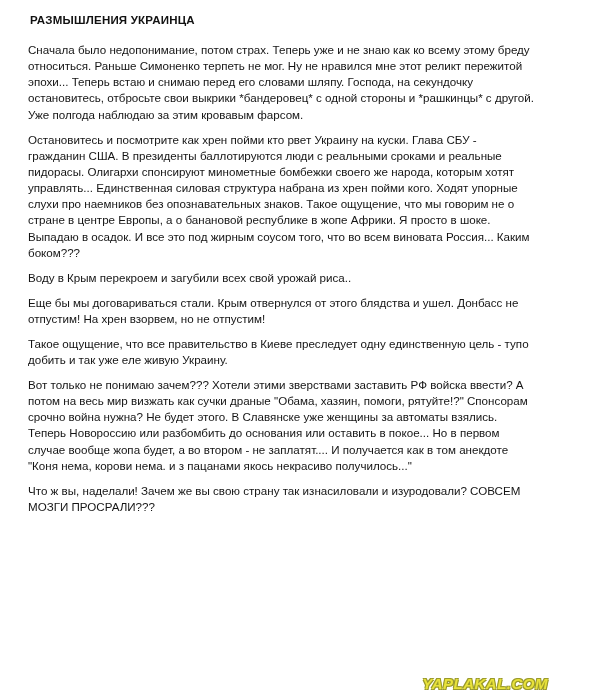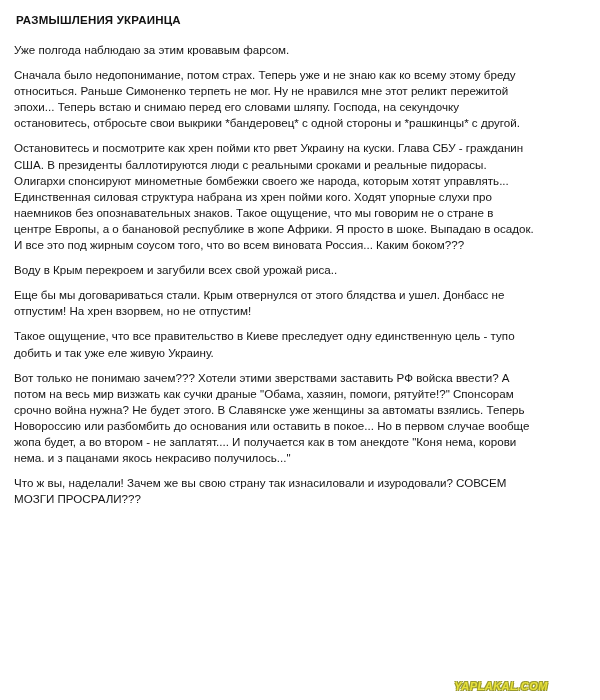--- a/index.html
+++ b/index.html
@@ -13,21 +13,21 @@
     font-family: "Liberation Sans", sans-serif;
     color: #1a1a1a;
     position: relative;
     overflow: hidden;
   }
   .page {
     position: relative;
     width: 560px;
     height: 700px;
     box-sizing: border-box;
-    padding: 14px 26px 0 14px;
+    padding: 14px 26px 0 28px;
   }
   .title {
     font-size: 11.5px;
     font-weight: bold;
     letter-spacing: 0.2px;
     color: #111;
     margin: 0 0 16px 2px;
     font-family: "Liberation Sans", sans-serif;
   }
   .body-text {
@@ -42,40 +42,40 @@
     white-space: normal;
   }
   .para.gap {
     margin-top: 9px;
   }
   .watermark {
     position: absolute;
     right: 12px;
     bottom: 8px;
     font-family: "Liberation Sans", sans-serif;
-    font-size: 11px;
+    font-size: 15px;
     font-weight: bold;
     font-style: italic;
     color: #e8e23a;
     text-shadow:
       -1px -1px 0 #9a9a2a,
        1px -1px 0 #9a9a2a,
       -1px  1px 0 #9a9a2a,
        1px  1px 0 #9a9a2a;
     letter-spacing: 0.5px;
   }
 </style>
 </head>
 <body>
 
 <div class="page">
   <div class="title">РАЗМЫШЛЕНИЯ УКРАИНЦА</div>
   <div class="body-text">
+    <p class="para gap">Сначала было недопонимание, потом страх. Теперь уже и не знаю как ко всему этому бреду относиться. Раньше Симоненко терпеть не мог. Ну не нравился мне этот реликт пережитой эпохи... Теперь встаю и снимаю перед его словами шляпу. Господа, на секундочку остановитесь, отбросьте свои выкрики *бандеровец* с одной стороны и *рашкинцы* с другой.</p>
     <p class="para">Уже полгода наблюдаю за этим кровавым фарсом.</p>
-    <p class="para gap">Сначала было недопонимание, потом страх. Теперь уже и не знаю как ко всему этому бреду относиться. Раньше Симоненко терпеть не мог. Ну не нравился мне этот реликт пережитой эпохи... Теперь встаю и снимаю перед его словами шляпу. Господа, на секундочку остановитесь, отбросьте свои выкрики *бандеровец* с одной стороны и *рашкинцы* с другой.</p>
     <p class="para gap">Остановитесь и посмотрите как хрен пойми кто рвет Украину на куски. Глава СБУ - гражданин США. В президенты баллотируются люди с реальными сроками и реальные пидорасы. Олигархи спонсируют минометные бомбежки своего же народа, которым хотят управлять... Единственная силовая структура набрана из хрен пойми кого. Ходят упорные слухи про наемников без опознавательных знаков. Такое ощущение, что мы говорим не о стране в центре Европы, а о банановой республике в жопе Африки. Я просто в шоке. Выпадаю в осадок. И все это под жирным соусом того, что во всем виновата Россия... Каким боком???</p>
     <p class="para gap">Воду в Крым перекроем и загубили всех свой урожай риса..</p>
     <p class="para gap">Еще бы мы договариваться стали. Крым отвернулся от этого блядства и ушел. Донбасс не отпустим! На хрен взорвем, но не отпустим!</p>
     <p class="para gap">Такое ощущение, что все правительство в Киеве преследует одну единственную цель - тупо добить и так уже еле живую Украину.</p>
     <p class="para gap">Вот только не понимаю зачем??? Хотели этими зверствами заставить РФ войска ввести? А потом на весь мир визжать как сучки драные "Обама, хазяин, помоги, рятуйте!?" Спонсорам срочно война нужна? Не будет этого. В Славянске уже женщины за автоматы взялись. Теперь Новороссию или разбомбить до основания или оставить в покое... Но в первом случае вообще жопа будет, а во втором - не заплатят.... И получается как в том анекдоте "Коня нема, корови нема. и з пацанами якось некрасиво получилось..."</p>
     <p class="para gap">Что ж вы, наделали! Зачем же вы свою страну так изнасиловали и изуродовали? СОВСЕМ МОЗГИ ПРОСРАЛИ???</p>
 
   </div>
   <div class="watermark">YAPLAKAL.COM</div>
 </div>

